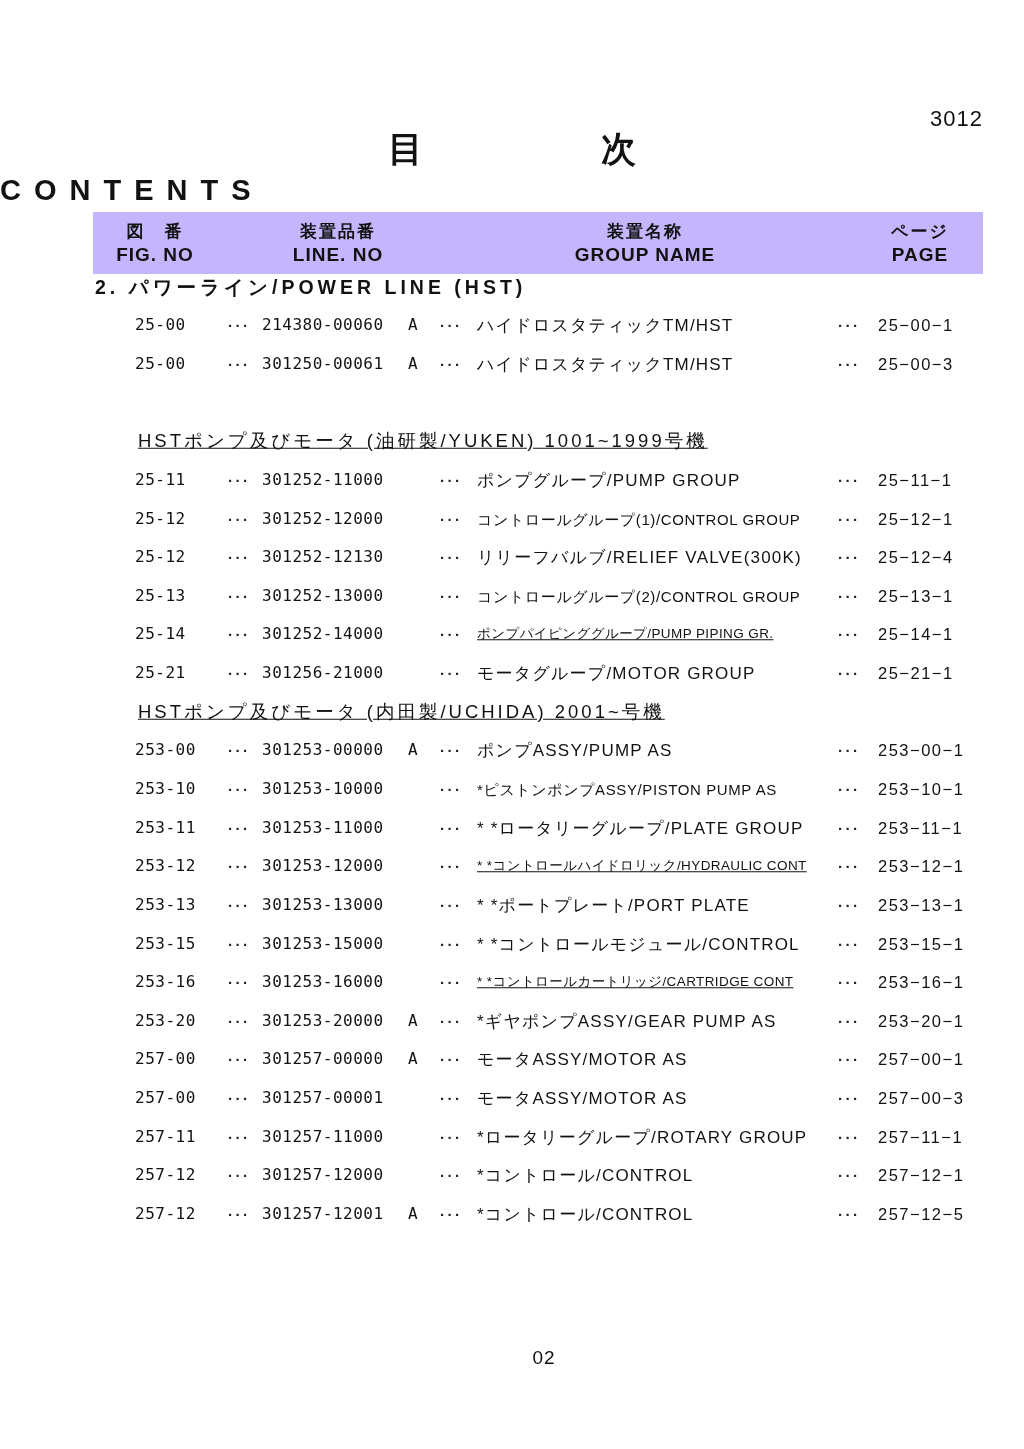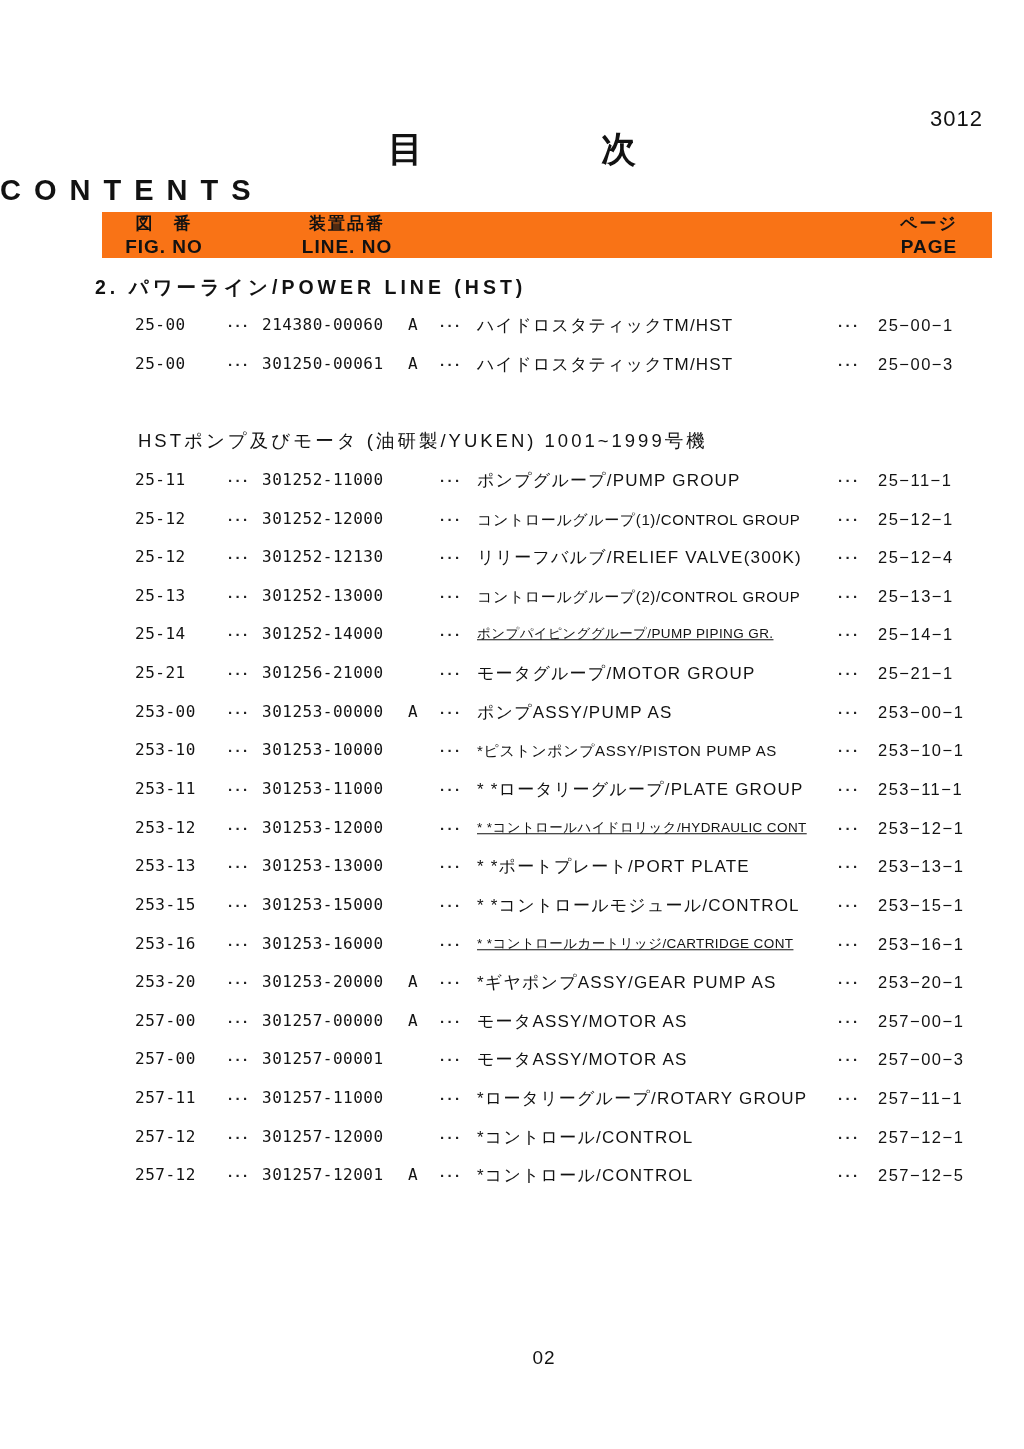--- a/index.html
+++ b/index.html
@@ -18,23 +18,22 @@
     display:flex;justify-content:center;gap:178px;
     font-size:35px;font-weight:bold;line-height:1.1;
   }
   .title-en-wrap{
     position:absolute;top:174px;left:0;width:100%;text-align:left;
   }
   .title-en-wrap span{
     font-size:29px;font-weight:600;letter-spacing:13px;margin-right:-13px;
   }
   .header-bar{
-    position:absolute;left:93px;top:212px;width:890px;height:46px;
-    background:#f97316;
-    margin-left:9px;
+    position:absolute;left:93px;top:212px;width:890px;height:62px;
+    background:#c4b5fd;
   }
   .col-head{
     position:absolute;top:0;height:100%;transform:translateX(-50%);
     display:flex;flex-direction:column;justify-content:center;gap:1px;
     text-align:center;font-weight:bold;white-space:nowrap;
   }
   .col-head .ja{font-size:17px;letter-spacing:2px;}
   .col-head .en{font-size:19px;letter-spacing:1px;}
   .ch-fig{left:62px;} .ch-seet{left:245px;text-align:center;} .ch-name{left:552px;} .ch-page{left:827px;}
   .section-title{
@@ -49,21 +48,21 @@
   }
   .c-fig{left:135px;font-family:"DejaVu Sans Mono",monospace;font-size:16px;letter-spacing:0.5px;}
   .c-seet{left:262px;font-family:"DejaVu Sans Mono",monospace;font-size:16px;letter-spacing:0.5px;}
   .c-rev{left:408px;font-family:"DejaVu Sans Mono",monospace;font-size:16px;}
   .c-d1{left:228px;} .c-d2{left:440px;} .c-d3{left:838px;}
   .dots{font-size:15px;letter-spacing:2.5px;font-weight:bold;color:#222;}
   .c-name{left:477px;font-size:17px;letter-spacing:1.2px;}
   .c-name.small{font-size:15px;letter-spacing:0.6px;}
   .c-name.xsmall{font-size:13.5px;letter-spacing:0.4px;text-decoration:underline;}
   .c-page{left:878px;font-size:16.5px;letter-spacing:1.5px;}
-  .c-sub{left:138px;font-size:18.5px;letter-spacing:3px;}
+  .c-sub{left:138px;font-size:18.5px;letter-spacing:3px;text-decoration:underline;}
   .footer-page{
     position:absolute;top:1347px;left:64px;width:960px;text-align:center;
     font-size:19px;letter-spacing:1px;
   }
 </style>
 </head>
 <body>
 
 <div class="doc-code">3012</div>
 
@@ -78,20 +77,24 @@
 
 <div class="header-bar">
   <div class="col-head ch-fig">
     <span class="ja">図　番</span>
     <span class="en">FIG. NO</span>
   </div>
   <div class="col-head ch-seet">
     <span class="ja">装置品番</span>
     <span class="en">LINE. NO</span>
   </div>
+  <div class="col-head ch-name">
+    <span class="ja">装置名称</span>
+    <span class="en">GROUP NAME</span>
+  </div>
   <div class="col-head ch-page">
     <span class="ja">ページ</span>
     <span class="en">PAGE</span>
   </div>
 </div>
 
 <div class="section-title">2. パワーライン/POWER LINE (HST)</div>
 
 <div class="toc">
     <div class="row">
@@ -166,20 +169,23 @@
     <div class="row">
       <span class="cell c-fig">25-21</span>
       <span class="cell c-d1 dots">···</span>
       <span class="cell c-seet">301256-21000</span>
       <span class="cell c-d2 dots">···</span>
       <span class="cell c-name normal">モータグループ/MOTOR GROUP</span>
       <span class="cell c-d3 dots">···</span>
       <span class="cell c-page">25−21−1</span>
     </div>
     <div class="row">
+      <span class="cell c-sub">HSTポンプ及びモータ (内田製/UCHIDA) 2001~号機</span>
+    </div>
+    <div class="row">
       <span class="cell c-fig">253-00</span>
       <span class="cell c-d1 dots">···</span>
       <span class="cell c-seet">301253-00000</span>
       <span class="cell c-rev">A</span>
       <span class="cell c-d2 dots">···</span>
       <span class="cell c-name normal">ポンプASSY/PUMP AS</span>
       <span class="cell c-d3 dots">···</span>
       <span class="cell c-page">253−00−1</span>
     </div>
     <div class="row">

